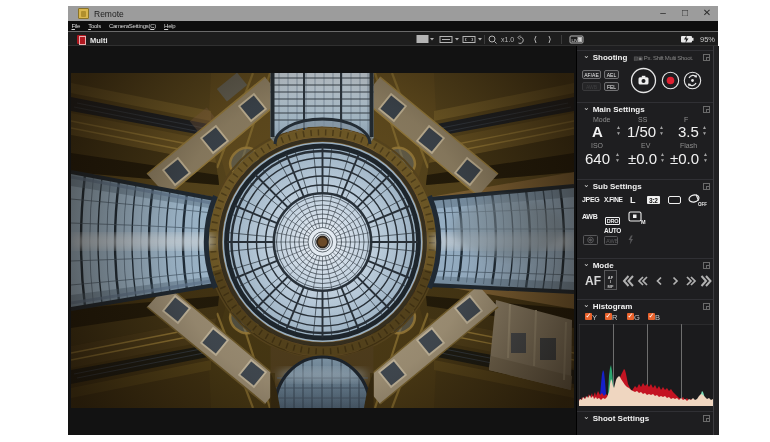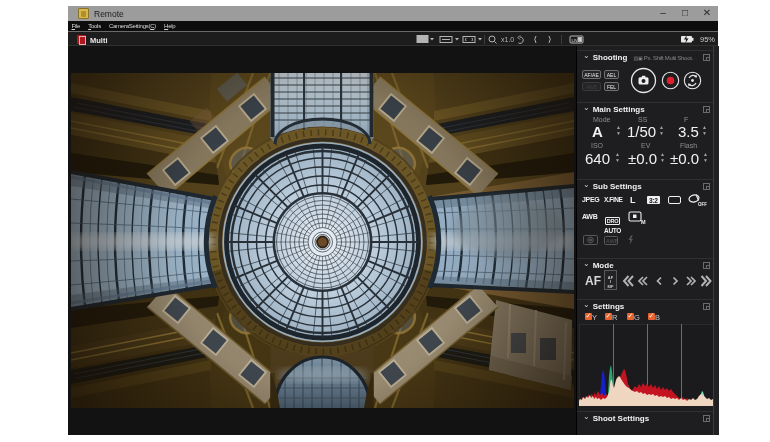--- a/index.html
+++ b/index.html
@@ -603,21 +603,21 @@
       <g stroke="#b2b2b2" stroke-width="2" fill="none">
         <path d="M11 3 L6.5 8 11 13 M6.5 3 L2 8 6.5 13"></path>
         <path d="M25 4 L21 8 25 12 M21 4 L17 8 21 12" stroke-width="1.7"></path>
         <path d="M39 4.5 L35.5 8 39 11.5" stroke-width="1.7"></path>
         <path d="M51.5 4.5 L55 8 51.5 11.5" stroke-width="1.7"></path>
         <path d="M65 4 L69 8 65 12 M69 4 L73 8 69 12" stroke-width="1.7"></path>
         <path d="M79.5 3 L84 8 79.5 13 M84 3 L88.5 8 84 13"></path>
       </g>
     </svg>
 
-    <div class="sh" style="top:253px;"><span class="chev">⌄</span><b>Settings</b><span class="gear" style="top:3px;"></span></div>
+    <div class="sh" style="top:253px;"><span class="chev">⌄</span><b>Histogram</b><span class="gear" style="top:3px;"></span></div>
     <div class="cb" style="left:8px;top:267px;"></div>
       <div class="cblbl" style="left:15px;top:267px;">Y</div>
     <div class="cb" style="left:28px;top:267px;"></div>
       <div class="cblbl" style="left:35px;top:267px;">R</div>
     <div class="cb" style="left:50px;top:267px;"></div>
       <div class="cblbl" style="left:57px;top:267px;">G</div>
     <div class="cb" style="left:71px;top:267px;"></div>
       <div class="cblbl" style="left:78px;top:267px;">B</div>
     <svg id="histo" width="137" height="82" style="position:absolute;left:2px;top:278px;">
       <rect x="0" y="0" width="137" height="82" fill="#1b1b1d"></rect>

